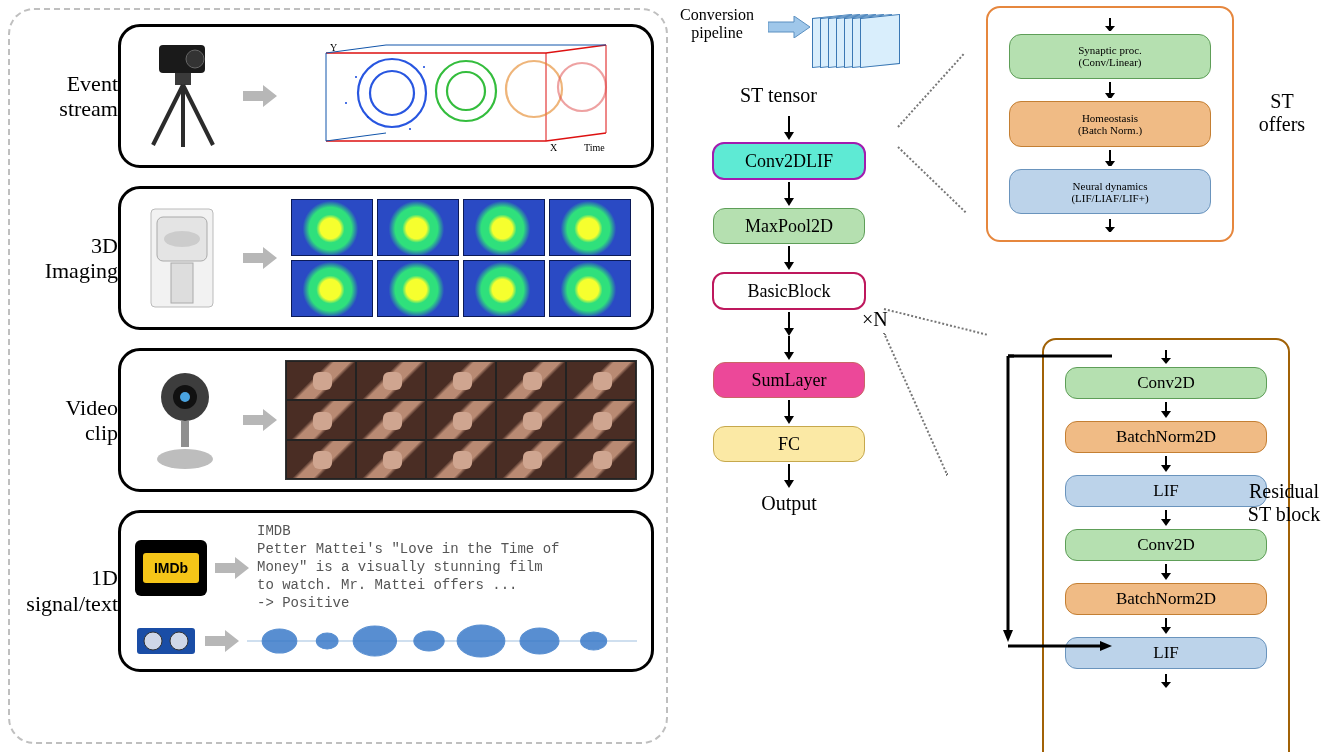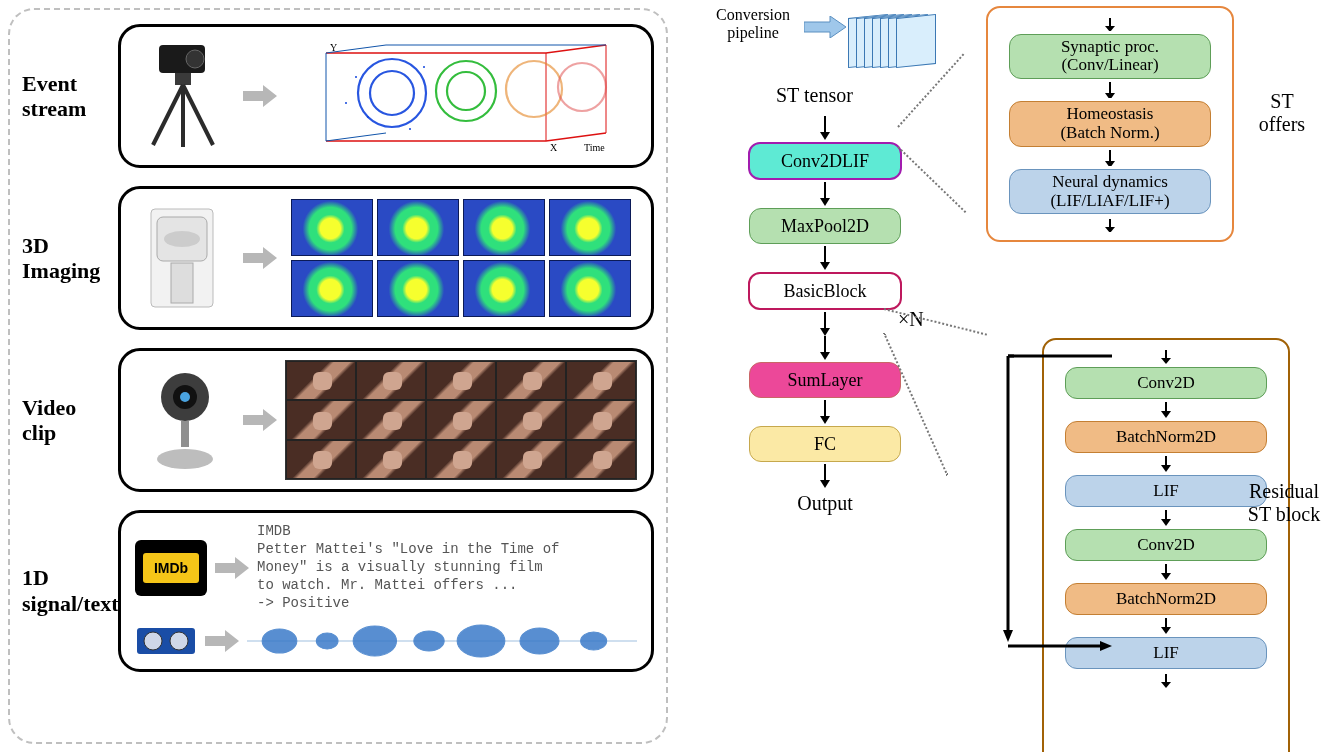--- a/index.html
+++ b/index.html
@@ -1,20 +1,20 @@
 <!DOCTYPE html>
 <html><head>
 <meta charset="utf-8">
 <style>
   html,body{margin:0;padding:0;font-family:"Times New Roman",serif;background:#fff;color:#000}
   body{width:1325px;height:752px;position:relative;box-sizing:border-box}
   
   .left-region{position:absolute;left:8px;top:8px;width:660px;height:736px;border:2px dashed #bfbfbf;border-radius:26px;box-sizing:border-box;padding:14px 12px}
   .row{display:flex;align-items:center;margin-bottom:18px}
-  .row-label{width:96px;font-size:22px;font-weight:bold;text-align:left;line-height:1.15}
+  .row-label{width:96px;font-size:22px;font-weight:normal;text-align:right;line-height:1.15}
   .card{flex:1;border:3px solid #000;border-radius:22px;padding:10px 14px;display:flex;align-items:center;background:#fff;min-height:130px;box-sizing:border-box}
   .dev{width:100px;height:110px;display:flex;align-items:center;justify-content:center}
   .arrow-r{width:34px;height:22px;margin:0 8px;flex:0 0 auto}
   .viz{flex:1;height:118px;display:flex;align-items:center;justify-content:center}
   
   .cube{position:relative;width:310px;height:118px}
   .cube svg{width:100%;height:100%}
   
   .hm-grid{display:grid;grid-template-columns:repeat(4,1fr);grid-template-rows:repeat(2,1fr);gap:4px;width:340px;height:118px}
   .hm{background:radial-gradient(circle at 48% 52%,#f6ff2e 0 20%,#2fe07c 28% 42%,#2a4ac4 55% 100%);border:1px solid #0b1a57}
@@ -25,42 +25,42 @@
   
   .sig-col{display:flex;flex-direction:column;gap:10px;width:100%}
   .sig-top{display:flex;align-items:center}
   .imdb{width:72px;height:56px;background:#000;border-radius:6px;display:flex;align-items:center;justify-content:center}
   .imdb-inner{width:56px;height:30px;background:#f5c518;border-radius:3px;display:flex;align-items:center;justify-content:center;font-family:Arial,Helvetica,sans-serif;font-size:14px;font-weight:bold;color:#000}
   .imdb-text{flex:1;font-family:"Courier New",monospace;font-size:14px;line-height:1.28;white-space:pre-wrap;color:#555}
   .sig-bot{display:flex;align-items:center}
   .sensor{width:62px;height:34px;display:flex;align-items:center;justify-content:center}
   .wave{flex:1;height:36px}
   
-  .center{position:absolute;left:690px;top:6px;width:260px;height:740px}
+  .center{position:absolute;left:654px;top:6px;width:260px;height:740px}
   .conv-label{position:absolute;left:18px;top:0;font-size:16px;text-align:center;width:90px;line-height:1.1}
   .conv-arrow{position:absolute;left:114px;top:10px}
   .frames{position:absolute;left:158px;top:2px;width:88px;height:64px}
   .frame{position:absolute;width:38px;height:48px;background:#d9eefc;border:1px solid #3c78b4;transform:skewY(-6deg)}
   .st-tensor-label{position:absolute;left:86px;top:78px;font-size:20px}
   .flow{position:absolute;left:54px;top:110px;width:162px;display:flex;flex-direction:column;align-items:center}
   .node{width:150px;height:34px;border-radius:12px;display:flex;align-items:center;justify-content:center;font-size:18px;margin:2px 0}
   .down-arrow{width:2px;height:20px;position:relative;margin:2px 0}
   .down-arrow svg{position:absolute;left:-6px;top:-2px}
   .n-white-orange{background:#5eead4;border:2px solid #a21caf}
   .n-white-blue{background:#fff;border:2px solid #be185d}
   .n-green{background:#b5e0b0;border:1px solid #5e9e58}
   .n-red{background:#ec4899;border:1px solid #c96666}
   .n-yellow{background:#fbe9a5;border:1px solid #c6a84d}
   .xn{position:absolute;left:208px;top:302px;font-size:20px}
   .output-label{font-size:20px;margin-top:4px}
   
   .block{position:absolute;border-radius:14px;display:flex;flex-direction:column;align-items:center;padding:10px 12px 8px;box-sizing:border-box}
   .st-block{left:986px;top:6px;width:248px;height:236px;border:2px solid #e6873e}
   .res-block{left:1042px;top:338px;width:248px;height:466px;border:2px solid #a16207}
-  .bnode{width:200px;border-radius:12px;display:flex;flex-direction:column;align-items:center;justify-content:center;font-size:17px;line-height:1.1;text-align:center;margin:3px 0}
+  .bnode{width:200px;border-radius:12px;display:flex;flex-direction:column;align-items:center;justify-content:center;font-size:11px;line-height:1.1;text-align:center;margin:3px 0}
   .bn-green{background:#b5e0b0;border:1px solid #5e9e58;height:48px}
   .bn-orange{background:#f0bb85;border:1px solid #c47f33;height:48px}
   .bn-blue{background:#bcd3ea;border:1px solid #6a94bd;height:48px}
   .sm-h{height:30px!important;font-size:17px}
   .block-side-label{position:absolute;font-size:20px;text-align:center;line-height:1.15}
   .st-side{left:1244px;top:90px;width:76px}
   .res-side{left:1244px;top:480px;width:80px}
   
   .skip{position:absolute;left:1000px;top:352px;width:14px;height:294px}
   

